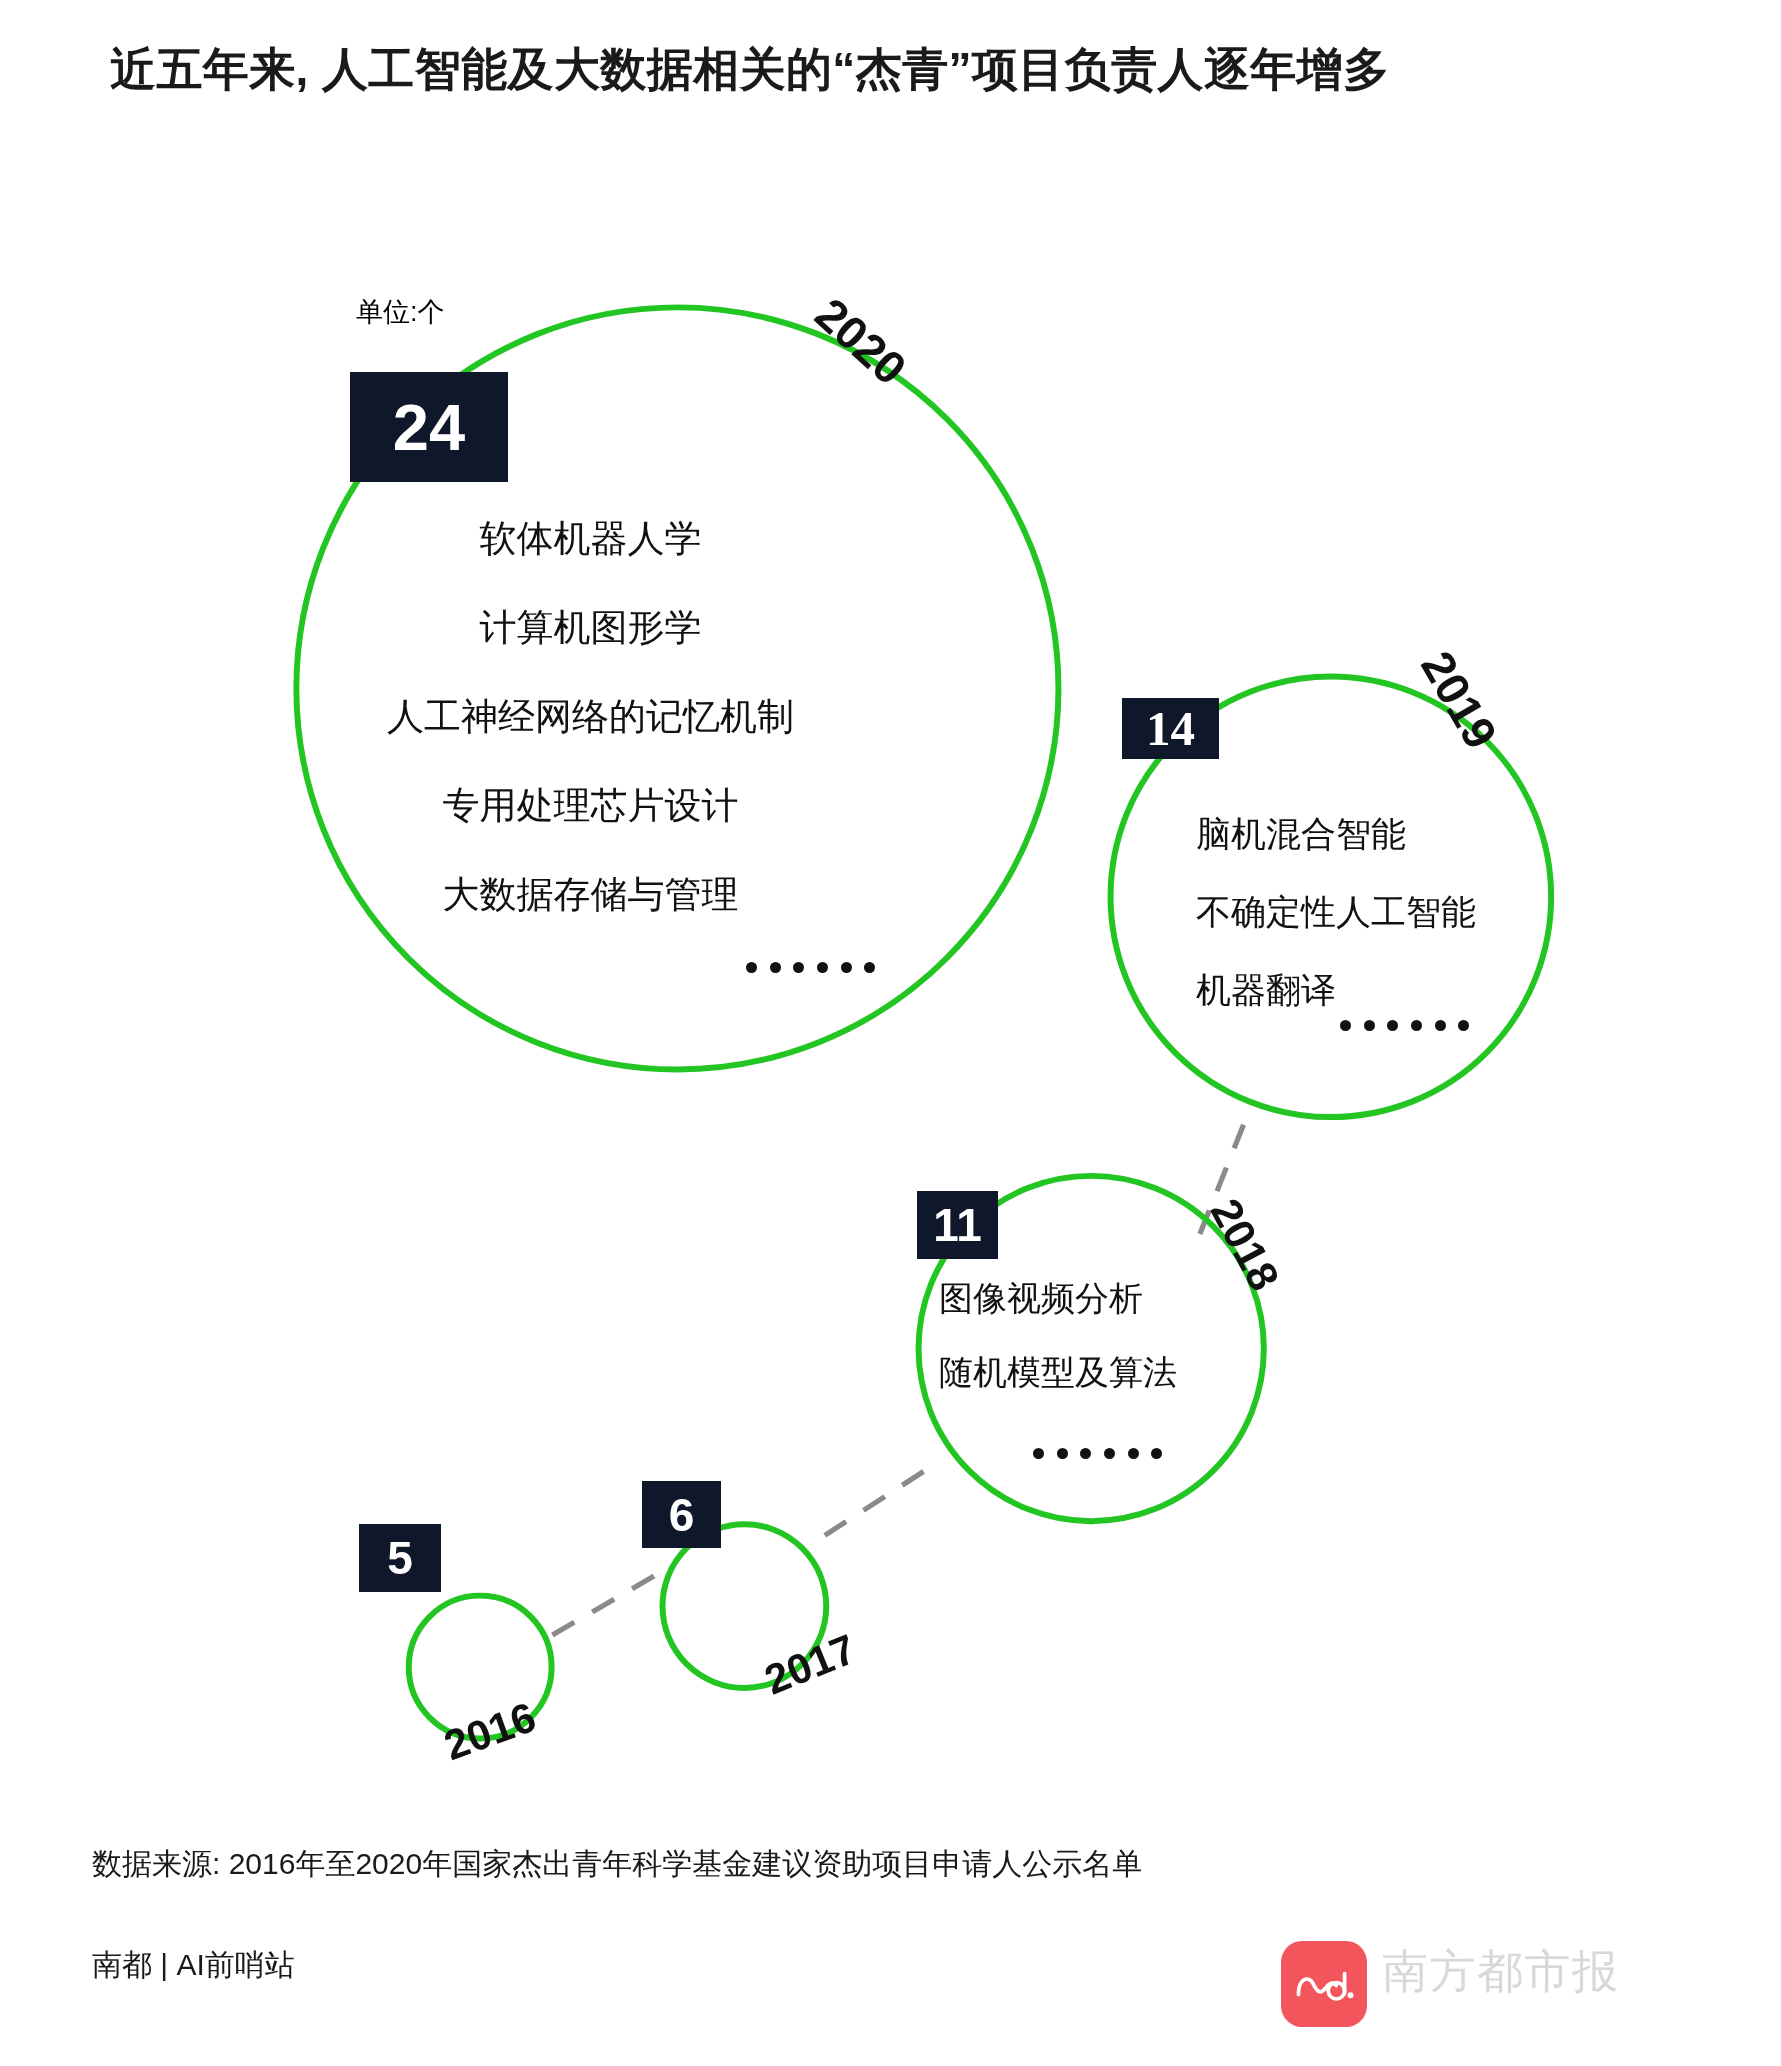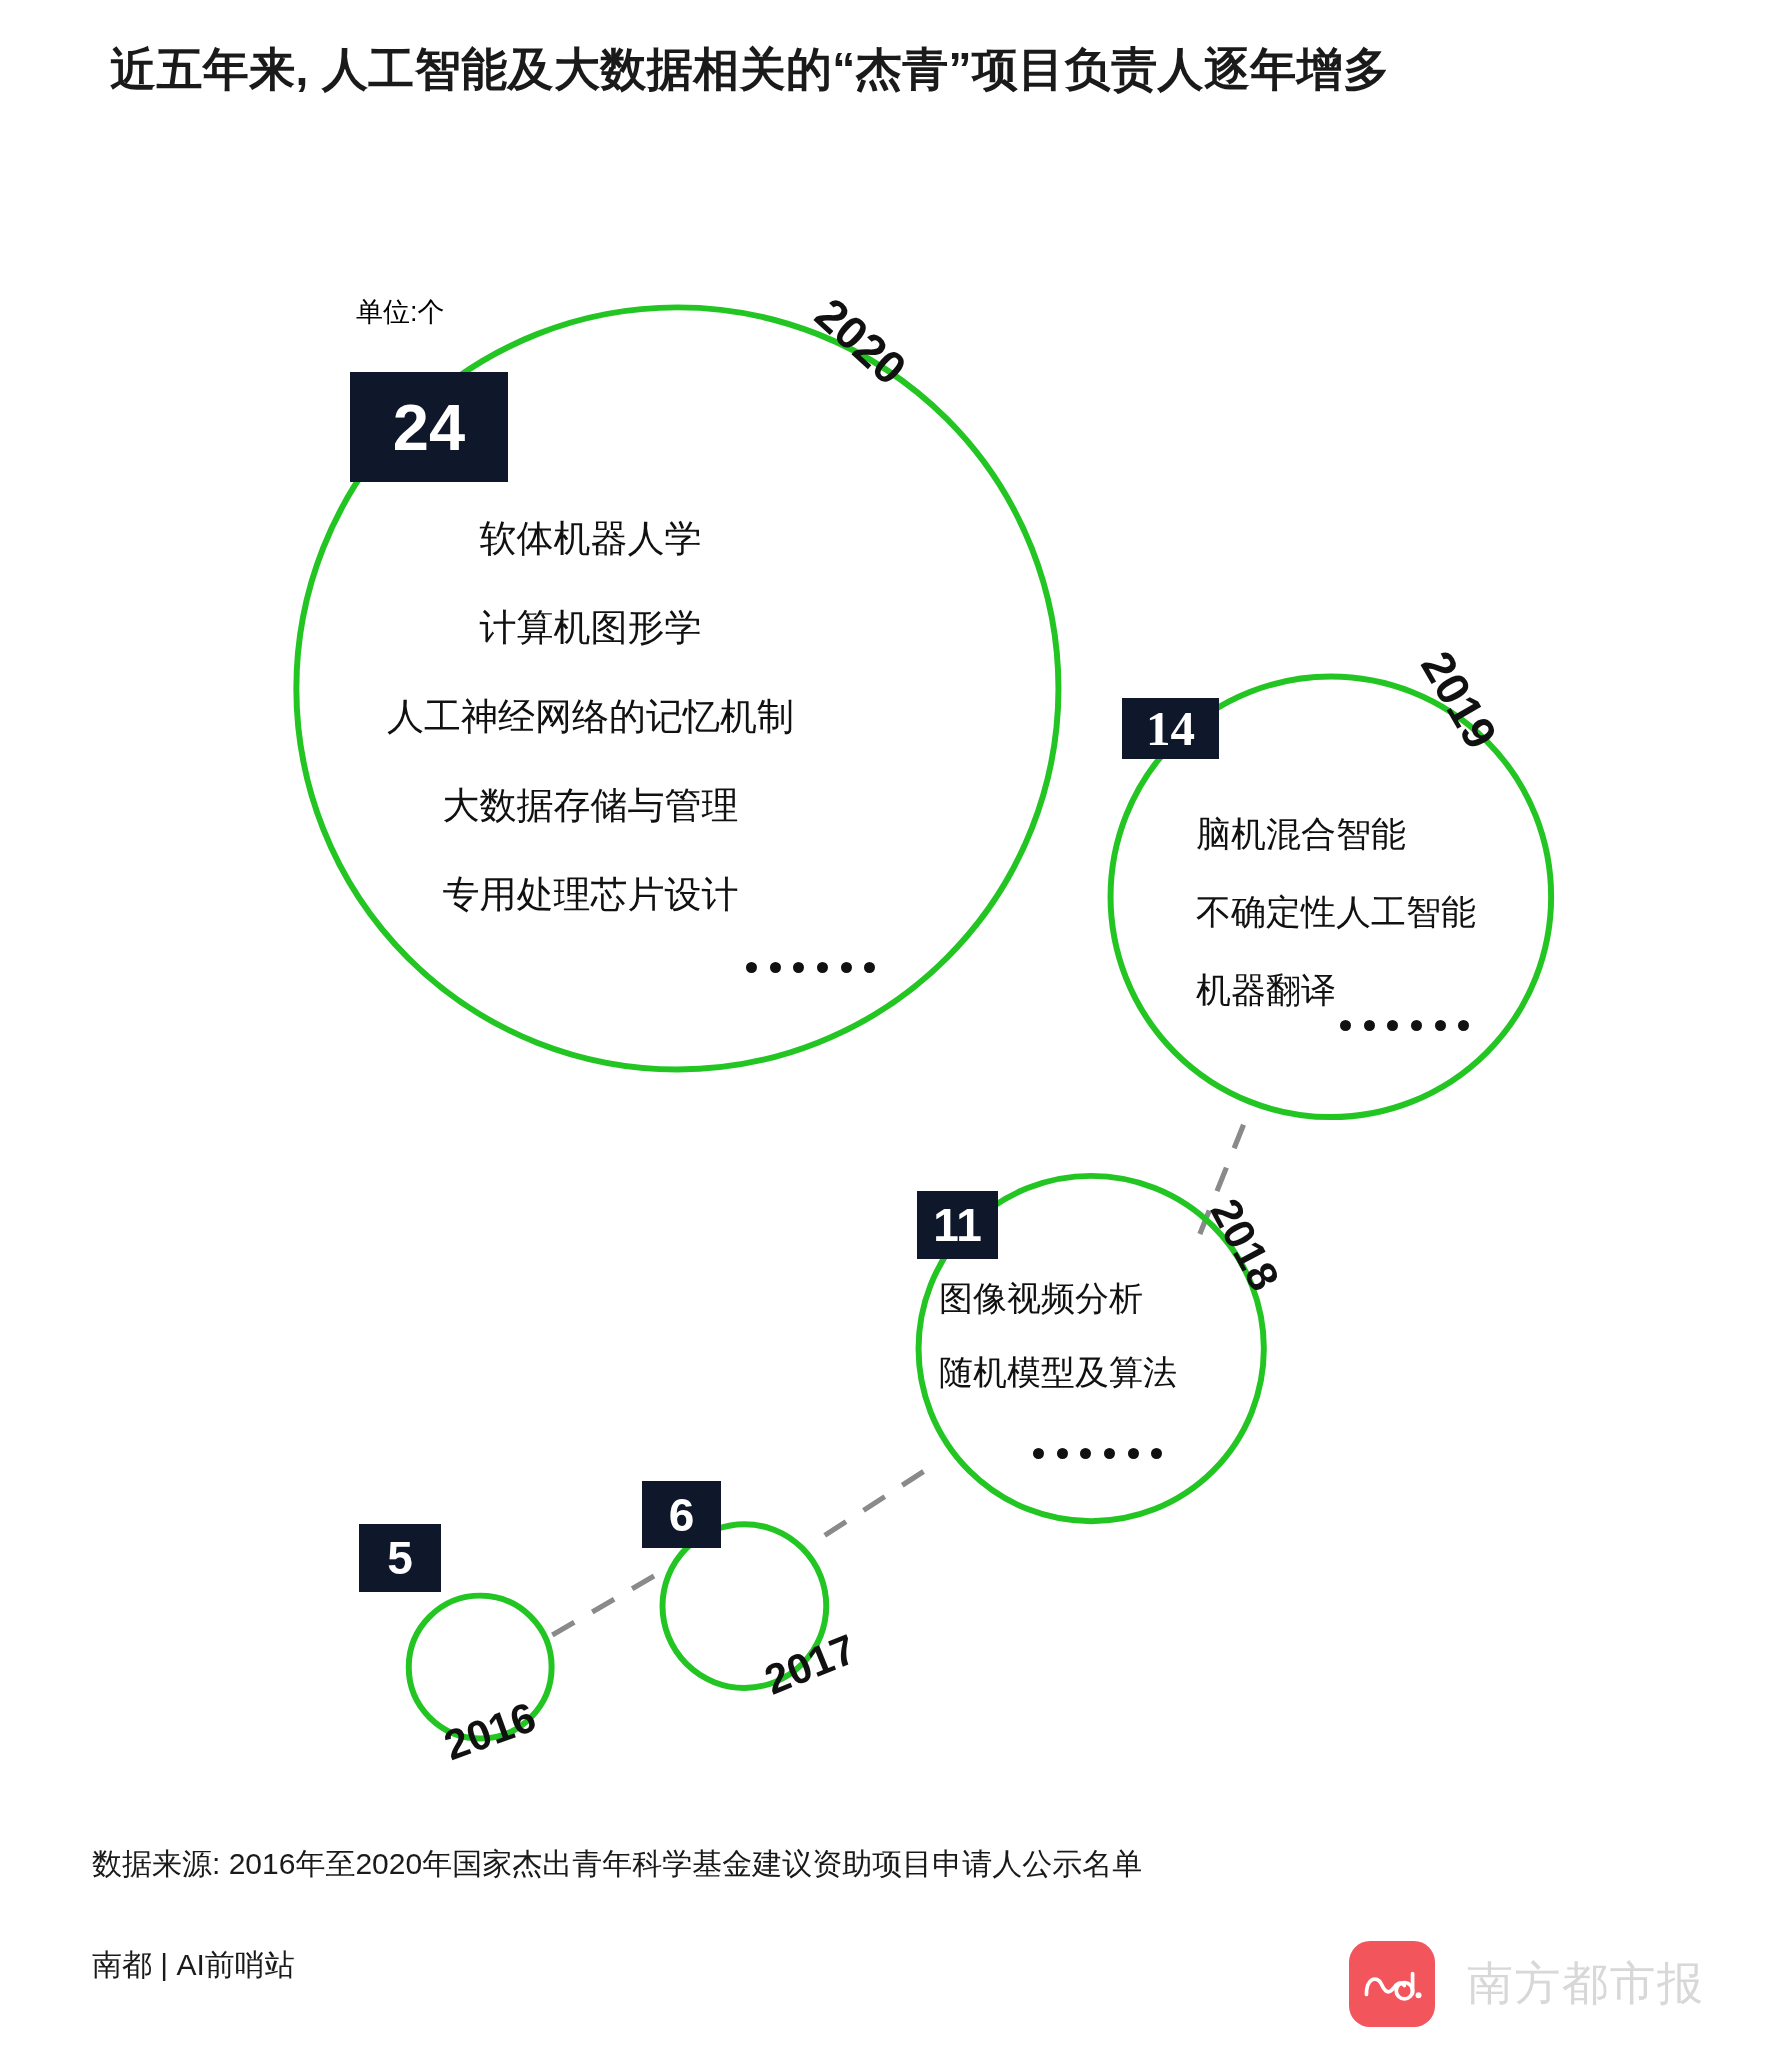--- a/index.html
+++ b/index.html
@@ -137,25 +137,25 @@
     left: 92px;
     top: 1945px;
     font-size: 30px;
     color: #1a1a1a;
     white-space: nowrap;
   }
 
   
   #brand-logo {
     position: absolute;
-    left: 1349px;
+    left: 1281px;
     top: 1941px;
     display: flex;
-    align-items: center;
-    gap: 32px;
+    align-items: flex-start;
+    gap: 15px;
   }
   #brand-mark {
     width: 86px;
     height: 86px;
     border-radius: 21px;
     background: #f2555c;
     display: flex;
     align-items: center;
     justify-content: center;
   }
@@ -197,22 +197,22 @@
 <div class="year-label label-2020">2020</div>
 <div class="year-label label-2019">2019</div>
 <div class="year-label label-2018">2018</div>
 <div class="year-label label-2017">2017</div>
 <div class="year-label label-2016">2016</div>
 
 <div class="item-list" id="list-2020">
   <div class="item">软体机器人学</div>
   <div class="item">计算机图形学</div>
   <div class="item">人工神经网络的记忆机制</div>
+  <div class="item">专用处理芯片设计</div>
   <div class="item">大数据存储与管理</div>
-  <div class="item">专用处理芯片设计</div>
 </div>
 <div class="ellipsis" id="ellipsis-2020">
   <span class="dot"></span>
   <span class="dot"></span>
   <span class="dot"></span>
   <span class="dot"></span>
   <span class="dot"></span>
   <span class="dot"></span>
 </div>
 

